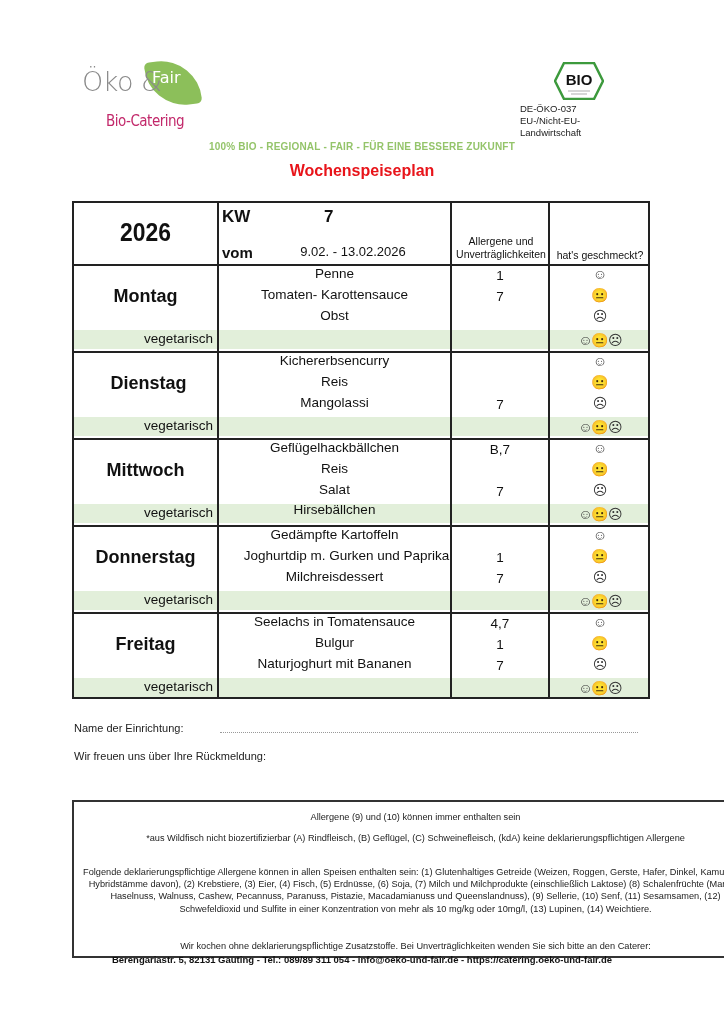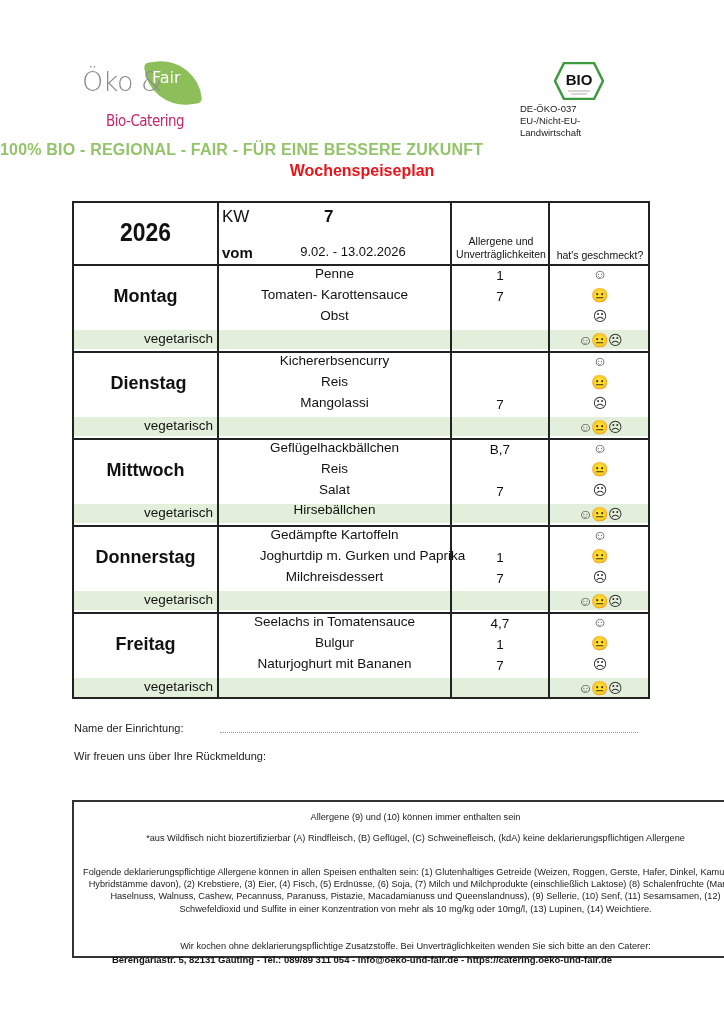--- a/index.html
+++ b/index.html
@@ -10,32 +10,32 @@
   .abs { position: absolute; }
   .logo-oko { left: 82px; top: 66px; font-size: 27px; color: #8a8a8a; font-weight: normal; letter-spacing: -0.5px; font-family: "DejaVu Sans", sans-serif; font-weight: 300; }
   .logo-leaf { left: 146px; top: 60px; width: 54px; height: 46px; background: #8cbf5a; border-radius: 6px 46px 6px 46px; transform: rotate(-6deg); }
   .logo-fair { left: 152px; top: 68px; font-size: 16px; color: #ffffff; font-family: "DejaVu Sans", sans-serif; }
   .logo-sub { left: 106px; top: 112px; font-size: 15px; color: #c2286a; font-family: "DejaVu Sans Condensed", "DejaVu Sans", sans-serif; letter-spacing: -0.5px; }
 
   
   .bio-seal { left: 554px; top: 62px; width: 50px; height: 38px; }
   .bio-code { left: 520px; top: 103px; width: 120px; text-align: left; font-size: 9.5px; color: #222; line-height: 12px; }
 
-  .slogan { left: 0; width: 724px; top: 141px; font-size: 16px; font-weight: bold; color: #94c46a; letter-spacing: 0.2px; }
+  .slogan { left: 0; width: 724px; top: 141px; text-align: center; font-size: 10px; font-weight: bold; color: #94c46a; letter-spacing: 0.2px; }
   .title { left: 0; width: 724px; top: 162px; text-align: center; font-size: 16px; font-weight: bold; color: #e8141a; }
 
   
   .table { left: 72px; top: 201px; width: 578px; height: 498px; border: 2px solid #222; box-sizing: border-box; }
   .hline { position: absolute; left: 0; right: 0; height: 0; border-top: 2px solid #222; }
   .vline { position: absolute; top: 0; bottom: 0; width: 0; border-left: 2px solid #222; }
   .veg { position: absolute; left: 0; right: 0; background: #e2efda; }
 
   .cell { position: absolute; text-align: center; font-size: 13.5px; color: #111; }
   .year { font-size: 26px; font-weight: bold; font-family: "Liberation Sans Narrow", "Liberation Sans", sans-serif; transform: scaleX(0.88); }
-  .kw-label { font-size: 17px; font-weight: normal; }
+  .kw-label { font-size: 17px; font-weight: bold; }
   .kw-value { font-size: 17px; font-weight: bold; }
   .vom-label { font-size: 15px; font-weight: bold; }
   .dates { font-size: 13px; }
   .hdr-small { font-size: 10.5px; line-height: 13px; }
   .day { font-size: 18px; font-weight: bold; }
   .veg-label { font-size: 13.5px; text-align: right; }
   .face { font-size: 14px; color: #333; line-height: 14px; }
   .faces { font-size: 14px; color: #333; letter-spacing: -1px; }
 
   .form-label { font-size: 11px; color: #222; }
@@ -136,21 +136,21 @@
         <div class="cell" style="left:378px;width:96px;top:67px;"></div>
         <div class="cell faces" style="left:476px;width:100px;top:68px;"><span>☺</span><span>😐</span><span>☹</span></div>
       </div>
       <div class="hline" style="top:322px;"></div>
       <div style="position:absolute;left:0;right:0;top:322px;height:87px;">
         <div class="veg" style="top:66px;height:19px;"></div>
         <div class="cell day" style="left:0;width:143px;top:22px;">Donnerstag</div>
         <div class="cell" style="left:145px;width:231px;top:2px;">Gedämpfte Kartoffeln</div>
         <div class="cell" style="left:378px;width:96px;top:4px;"></div>
         <div class="cell face" style="left:476px;width:100px;top:3px;">☺</div>
-        <div class="cell" style="left:145px;width:255px;top:23px;padding-left:16px;">Joghurtdip m. Gurken und Paprika</div>
+        <div class="cell" style="left:145px;width:255px;top:23px;">Joghurtdip m. Gurken und Paprika</div>
         <div class="cell" style="left:378px;width:96px;top:25px;">1</div>
         <div class="cell face" style="left:476px;width:100px;top:24px;">😐</div>
         <div class="cell" style="left:145px;width:231px;top:44px;">Milchreisdessert</div>
         <div class="cell" style="left:378px;width:96px;top:46px;">7</div>
         <div class="cell face" style="left:476px;width:100px;top:45px;">☹</div>
         <div class="cell veg-label" style="left:0;width:139px;top:67px;">vegetarisch</div>
         <div class="cell" style="left:145px;width:231px;top:64px;"></div>
         <div class="cell" style="left:378px;width:96px;top:67px;"></div>
         <div class="cell faces" style="left:476px;width:100px;top:68px;"><span>☺</span><span>😐</span><span>☹</span></div>
       </div>

